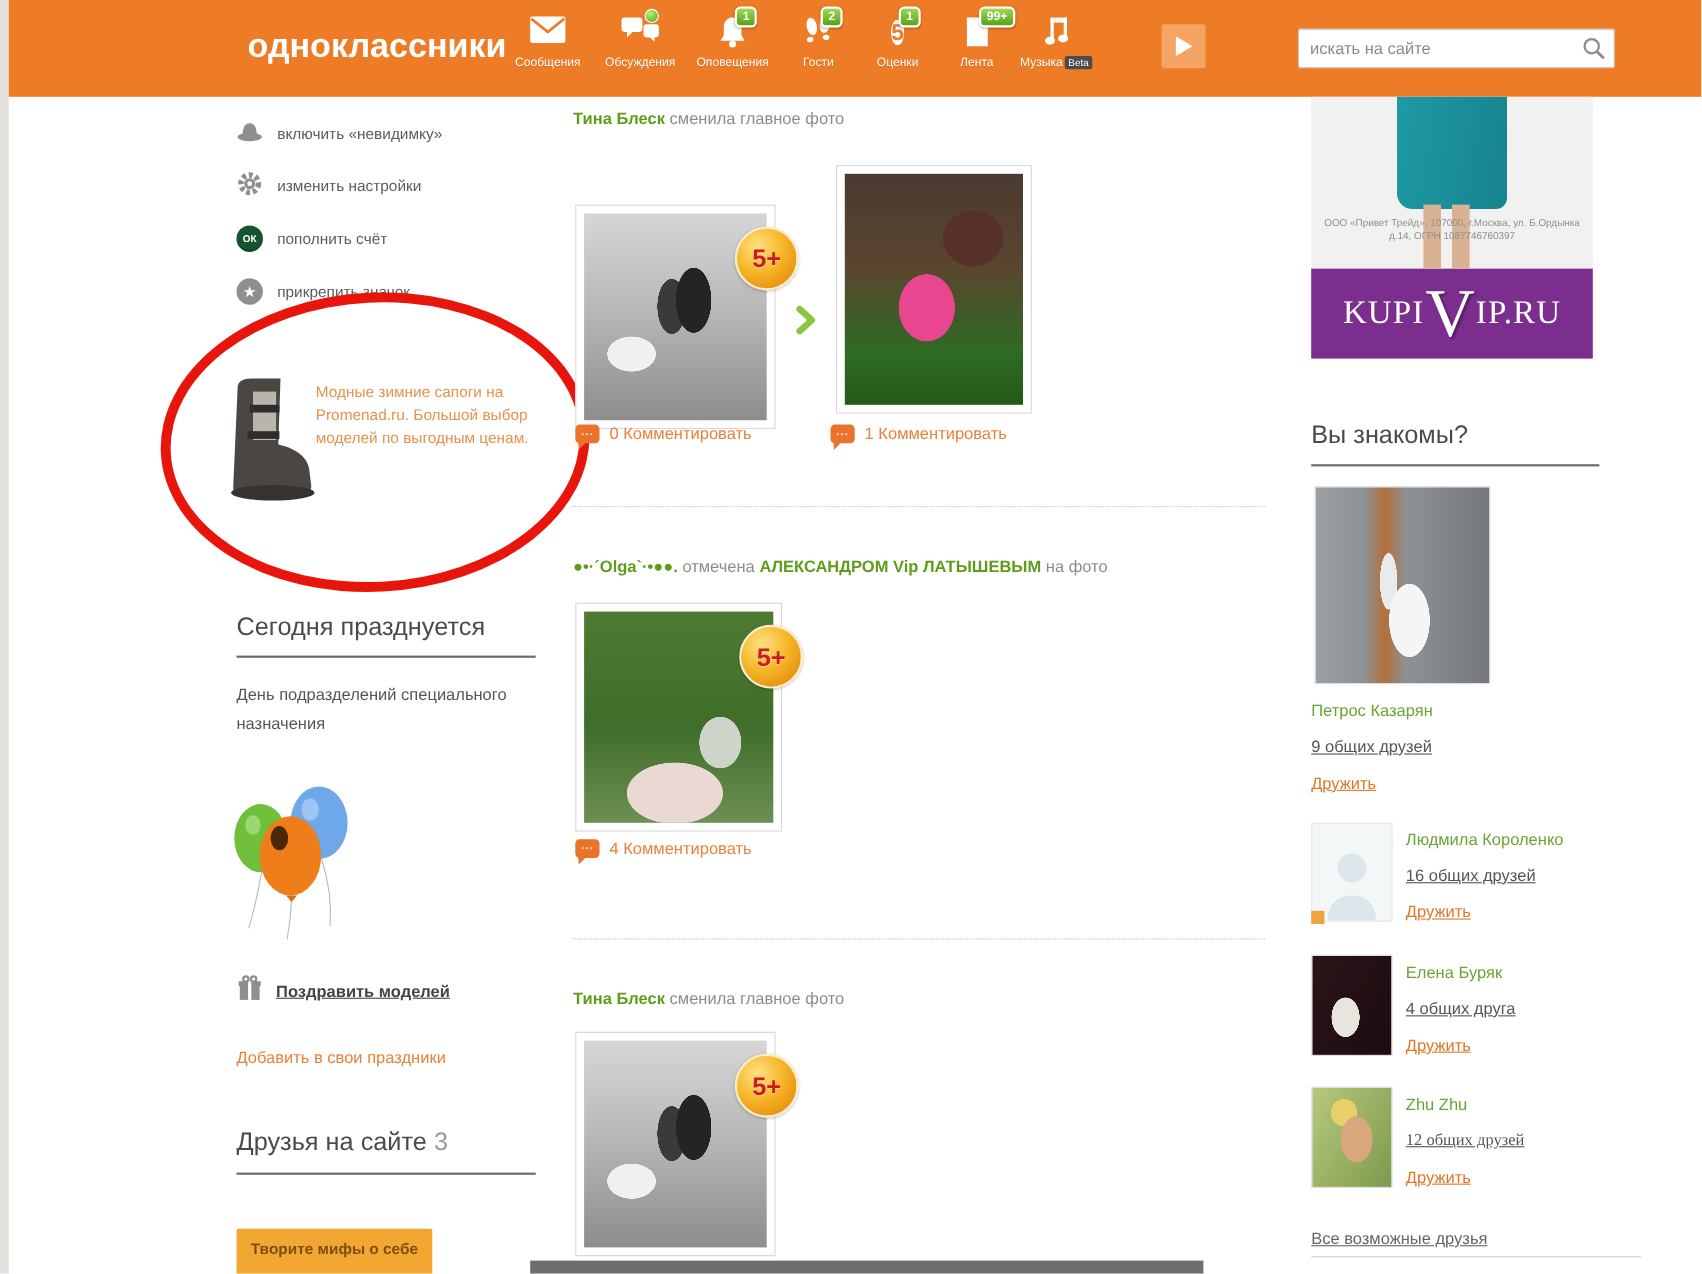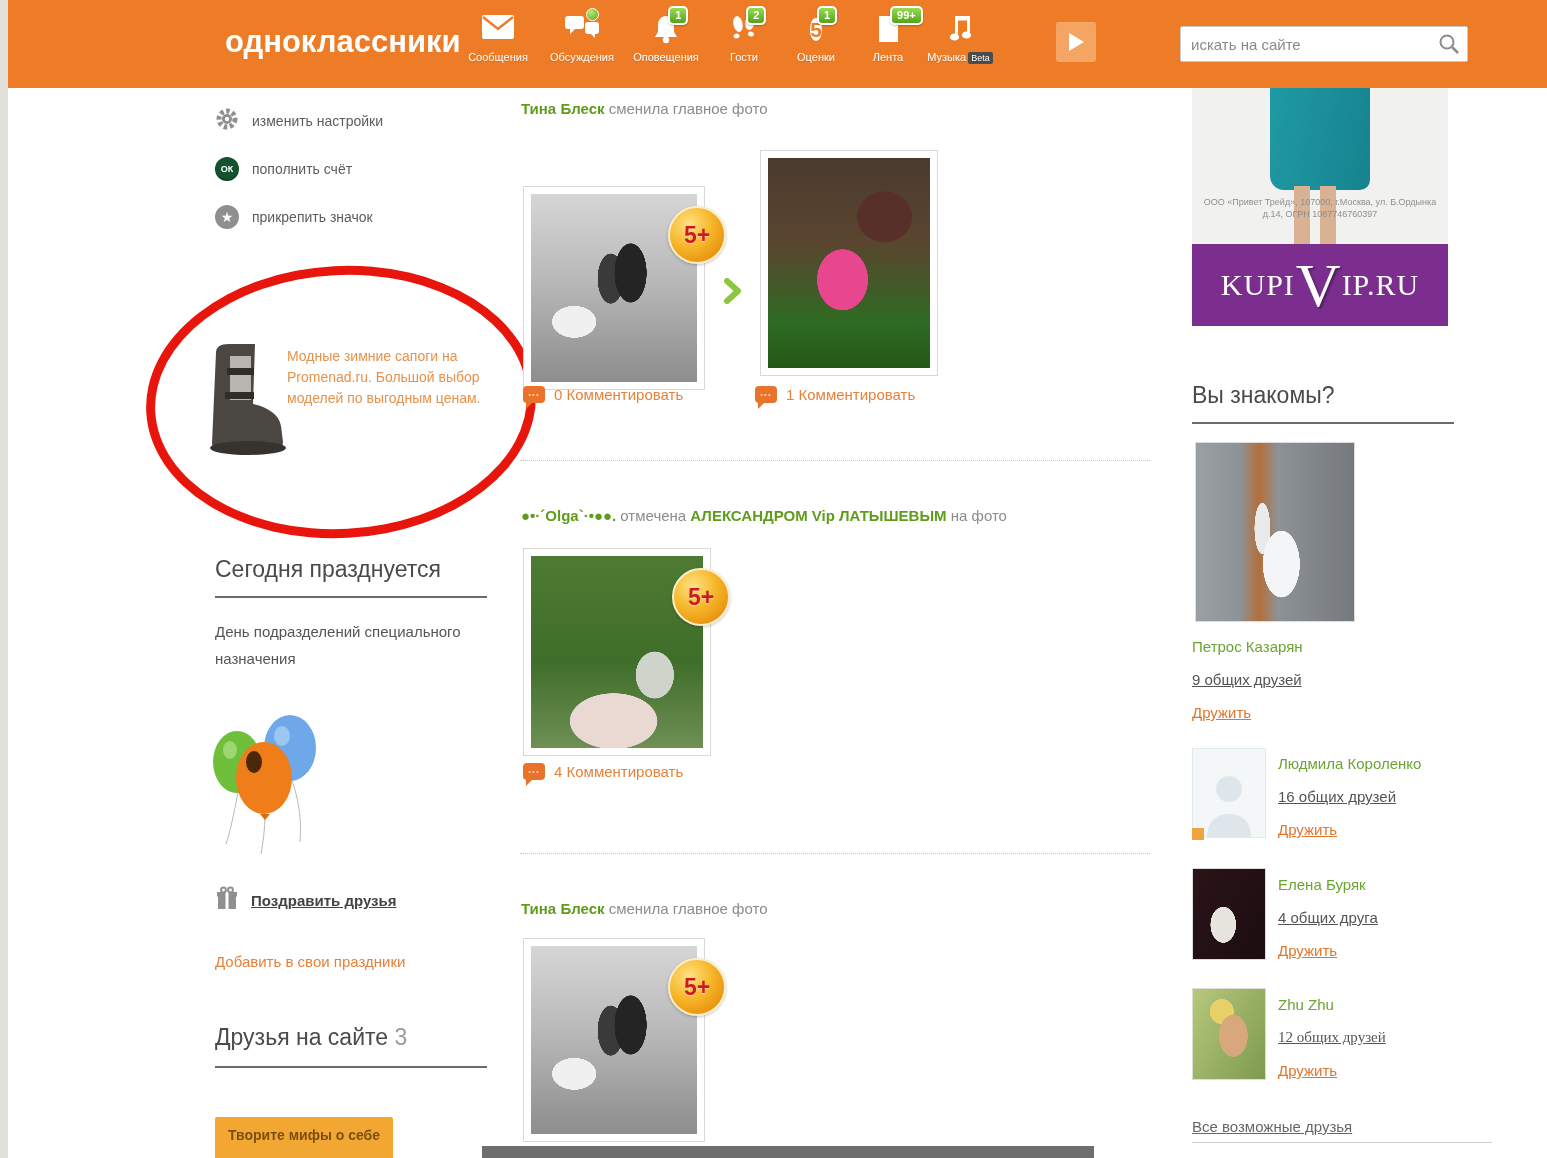--- a/index.html
+++ b/index.html
@@ -211,20 +211,27 @@
         <svg width="22" height="22" viewBox="0 0 22 22">
             <circle cx="9" cy="9" r="6.5" fill="none" stroke="#8b8b8b" stroke-width="2"></circle>
             <line x1="14" y1="14" x2="20" y2="20" stroke="#8b8b8b" stroke-width="2.5"></line>
           </svg>
       </span>
     </div>
   </div>
 
   <div class="lmenu">
     <div class="lmenu-item">
+      <span><svg width="24" height="20" viewBox="0 0 24 20">
+            <ellipse cx="12" cy="15.5" rx="11" ry="3.8" fill="#8f8f8f"></ellipse>
+            <path d="M5.5 15c0-8 2-12 6.5-12s6.5 4 6.5 12z" fill="#8f8f8f"></path>
+          </svg></span>
+      <span class="lbl">включить «невидимку»</span>
+    </div>
+    <div class="lmenu-item">
       <span><svg width="24" height="24" viewBox="0 0 24 24">
             <circle cx="12" cy="12" r="8" fill="none" stroke="#8f8f8f" stroke-width="5" stroke-dasharray="3.5 2.6"></circle>
             <circle cx="12" cy="12" r="5" fill="#8f8f8f"></circle>
             <circle cx="12" cy="12" r="2.2" fill="#fff"></circle>
           </svg></span>
       <span class="lbl">изменить настройки</span>
     </div>
     <div class="lmenu-item">
       <span class="ok-coin">ОК</span>
       <span class="lbl">пополнить счёт</span>
@@ -271,21 +278,21 @@
   <div class="congrats">
     <span>
       <svg width="24" height="25" viewBox="0 0 24 25">
           <rect x="3" y="10" width="18" height="13" fill="#8f8f8f"></rect>
           <rect x="2" y="6" width="20" height="4.5" fill="#8f8f8f"></rect>
           <rect x="10.5" y="6" width="3" height="17" fill="#fff"></rect>
           <circle cx="8.5" cy="4" r="2.4" fill="none" stroke="#8f8f8f" stroke-width="2"></circle>
           <circle cx="15.5" cy="4" r="2.4" fill="none" stroke="#8f8f8f" stroke-width="2"></circle>
         </svg>
     </span>
-    <span class="lbl">Поздравить друзья</span>
+    <span class="lbl">Поздравить моделей</span>
   </div>
 
   <div class="add-holidays">Добавить в свои праздники</div>
 
   <div class="sec-title" style="left:215px;top:1024px;">
     <span>Друзья на сайте</span> <span class="friends-count">3</span>
   </div>
   <div class="sec-rule" style="left:215px;top:1066px;width:272px;"></div>
 
   <div class="myths-btn">Творите мифы о себе</div>

